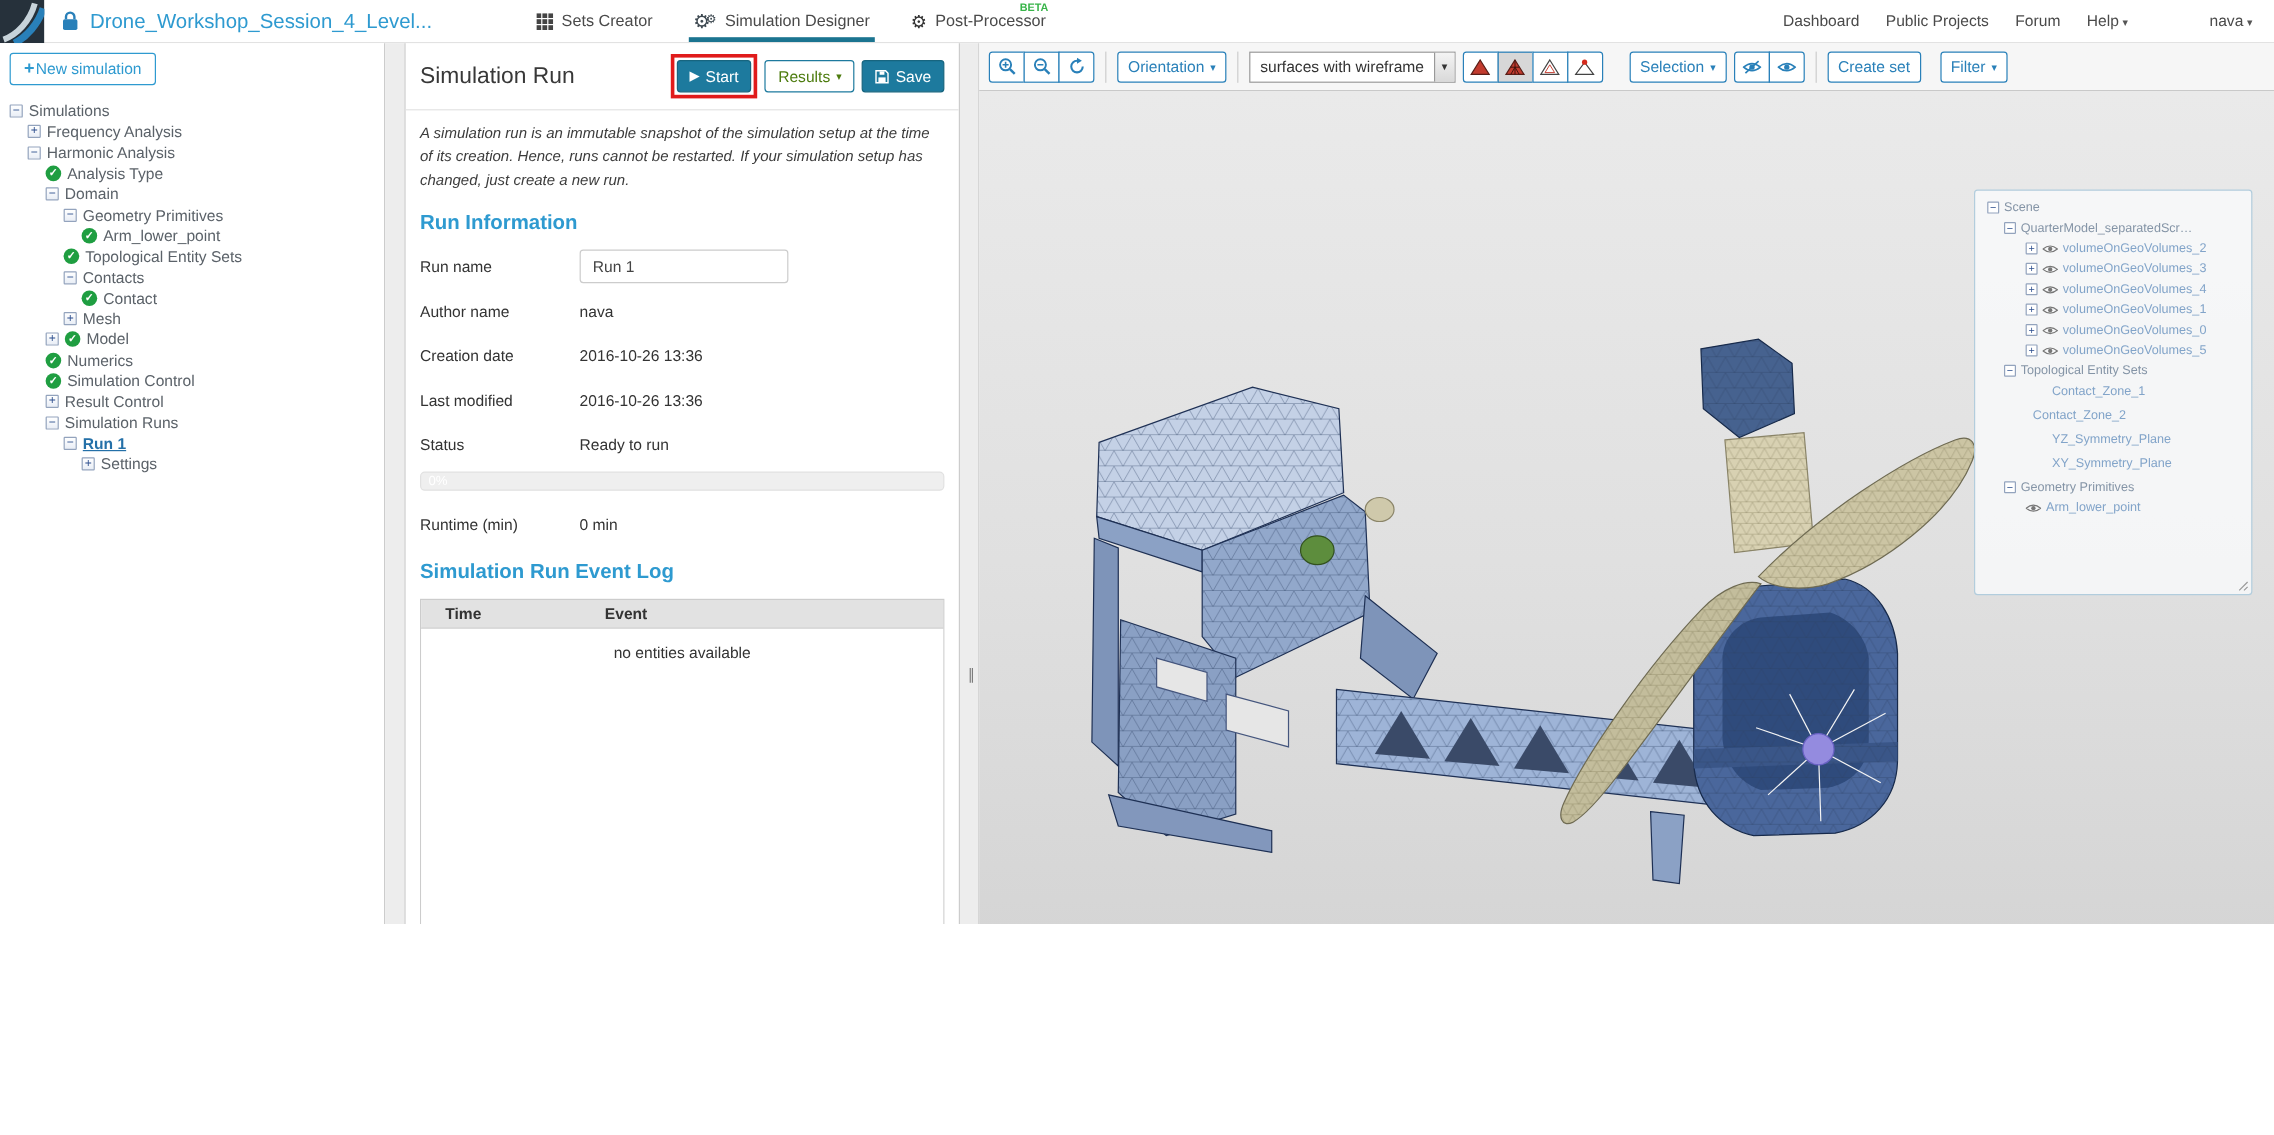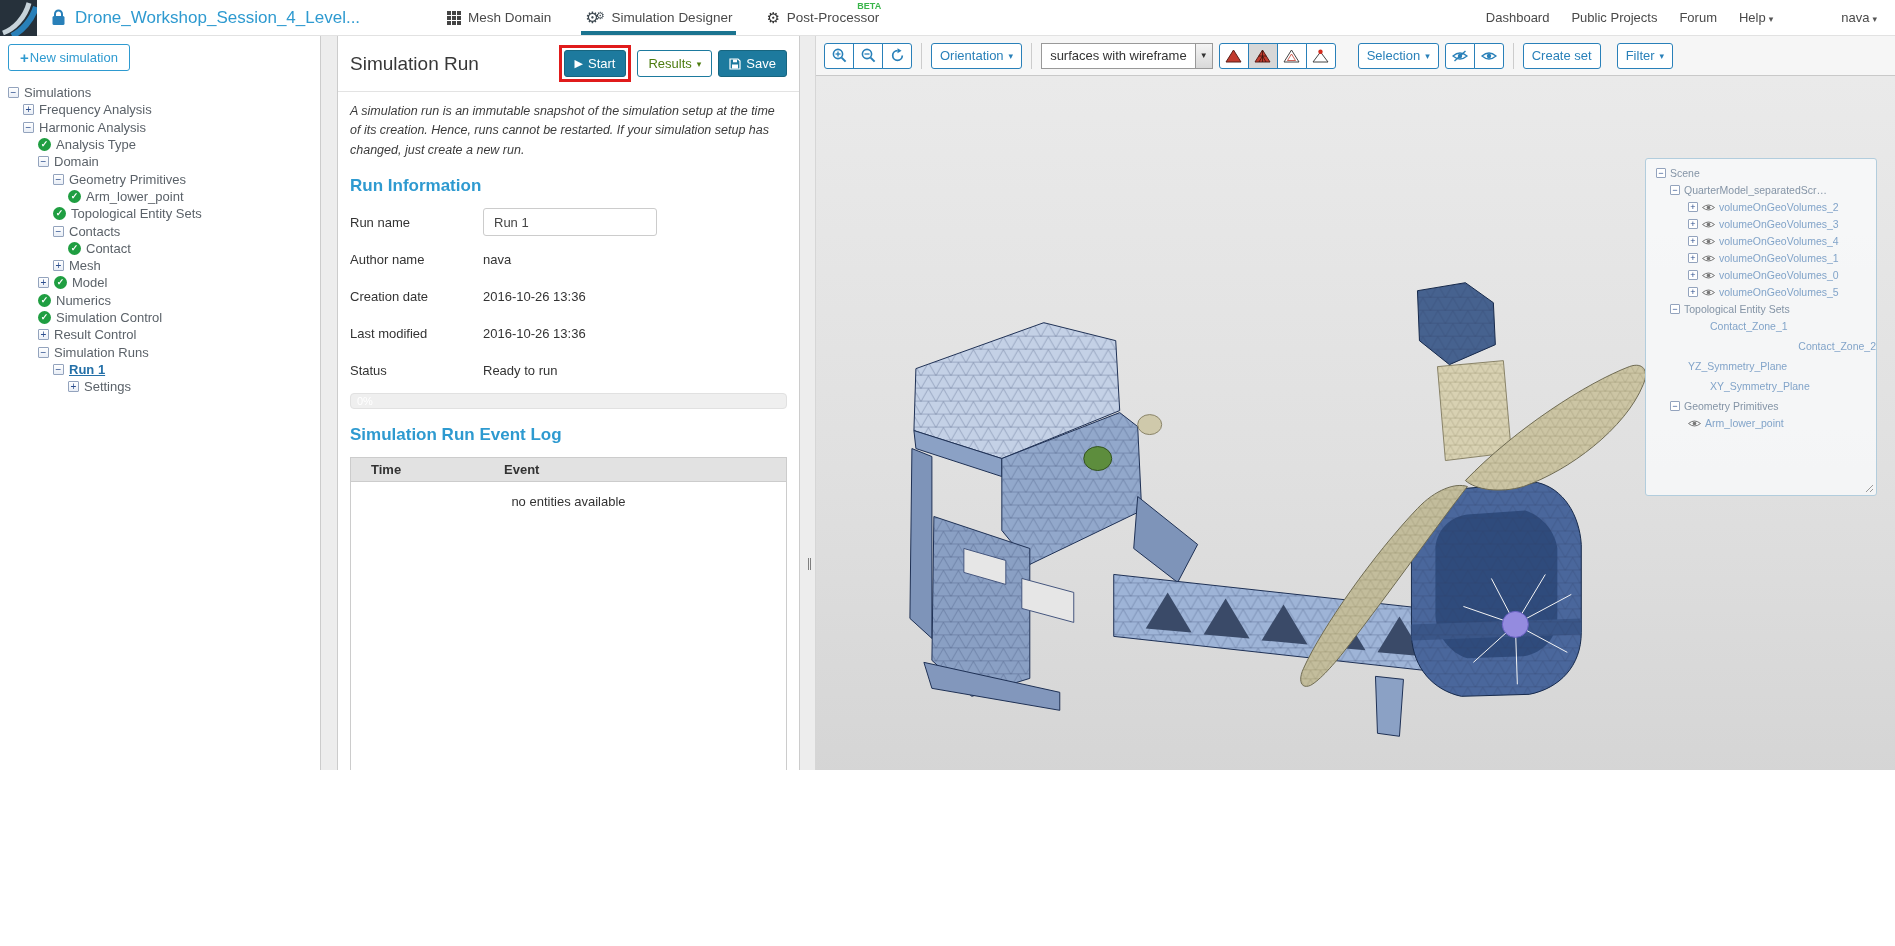--- a/index.html
+++ b/index.html
@@ -133,21 +133,21 @@
               <rect x="5" width="4" height="4"></rect>
               <rect x="10" width="4" height="4"></rect>
               <rect y="5" width="4" height="4"></rect>
               <rect x="5" y="5" width="4" height="4"></rect>
               <rect x="10" y="5" width="4" height="4"></rect>
               <rect y="10" width="4" height="4"></rect>
               <rect x="5" y="10" width="4" height="4"></rect>
               <rect x="10" y="10" width="4" height="4"></rect>
             </g>
           </svg>
-        <span>Mesh Domain</span>
+        <span>Sets Creator</span>
       </div>
       <div class="tab active">
         <span style="font-size:16px;color:#3f4a52;">⚙<span style="font-size:10px;margin-left:-4px;vertical-align:4px;">⚙</span></span>
         <span>Simulation Designer</span>
       </div>
       <div class="tab">
         <span style="font-size:15px;color:#333;">⚙</span>
         <span>Post-Processor</span>
         <span class="beta">BETA</span>
       </div>
@@ -303,20 +303,24 @@
               <span>2016-10-26 13:36</span>
             </div>
             <div class="field">
               <span class="field-label">Status</span>
               <span>Ready to run</span>
             </div>
           </div>
 
         <div class="progress">0%</div>
 
+        <div class="field runtime">
+          <span class="field-label">Runtime (min)</span>
+          <span>0 min</span>
+        </div>
 
         <h3 class="section-h">Simulation Run Event Log</h3>
         <div class="ev-table">
           <div class="ev-cols">
             <span>Time</span>
             <span>Event</span>
           </div>
           <div class="ev-body">no entities available</div>
         </div>
       </div>
@@ -550,24 +554,24 @@
                 </span>
                 <span class="s-label">volumeOnGeoVolumes_5</span>
               </div>
               <div class="s-row group" style="padding-left: 24px;">
                 <span class="s-exp">−</span>
                 <span class="s-label">Topological Entity Sets</span>
               </div>
               <div class="s-row gap" style="padding-left: 64px;">
                 <span class="s-label">Contact_Zone_1</span>
               </div>
-              <div class="s-row gap" style="padding-left: 100px; justify-content: flex-end;">
+              <div class="s-row gap" style="padding-left: 48px;">
                 <span class="s-label">Contact_Zone_2</span>
               </div>
-              <div class="s-row gap" style="padding-left: 42px;">
+              <div class="s-row gap" style="padding-left: 64px;">
                 <span class="s-label">YZ_Symmetry_Plane</span>
               </div>
               <div class="s-row gap" style="padding-left: 64px;">
                 <span class="s-label">XY_Symmetry_Plane</span>
               </div>
               <div class="s-row group" style="padding-left: 24px;">
                 <span class="s-exp">−</span>
                 <span class="s-label">Geometry Primitives</span>
               </div>
               <div class="s-row" style="padding-left: 42px;">

